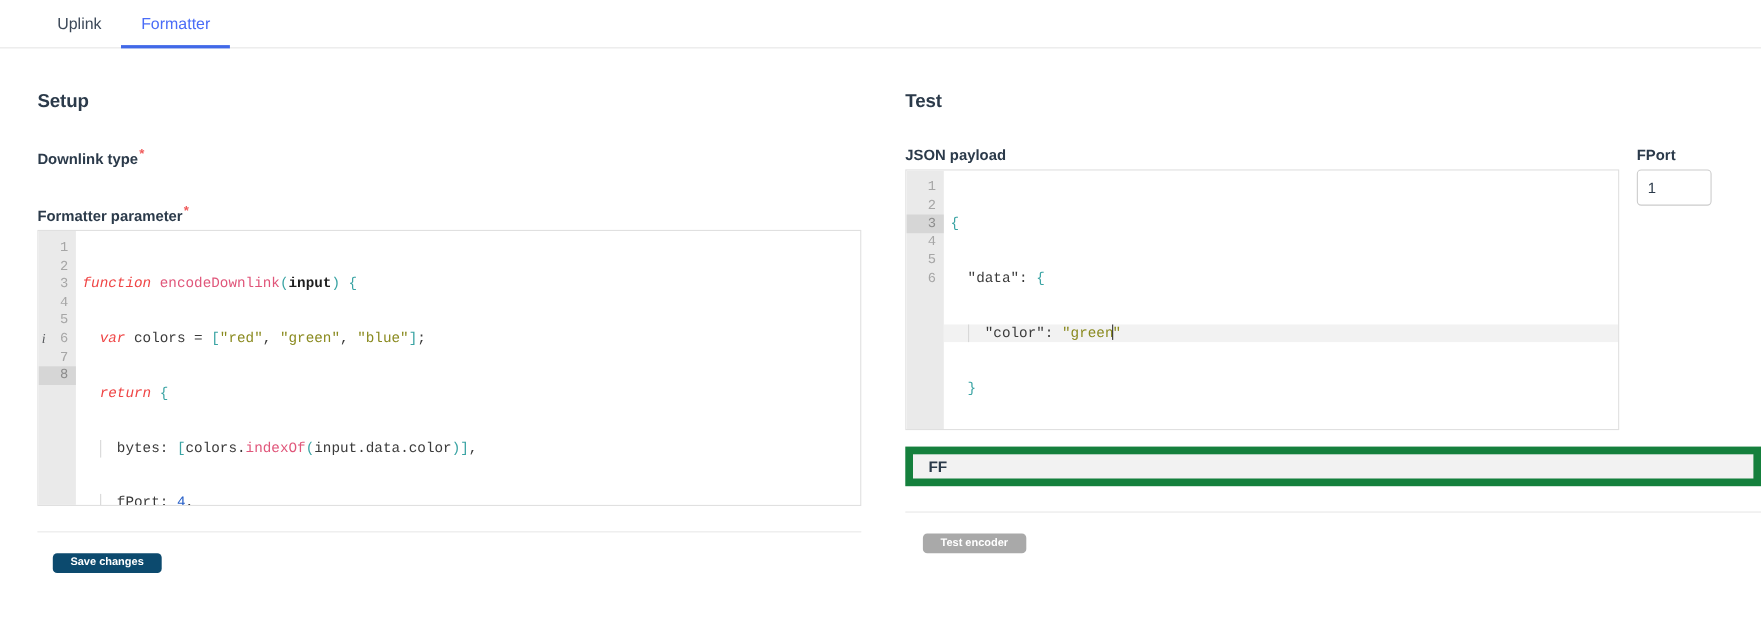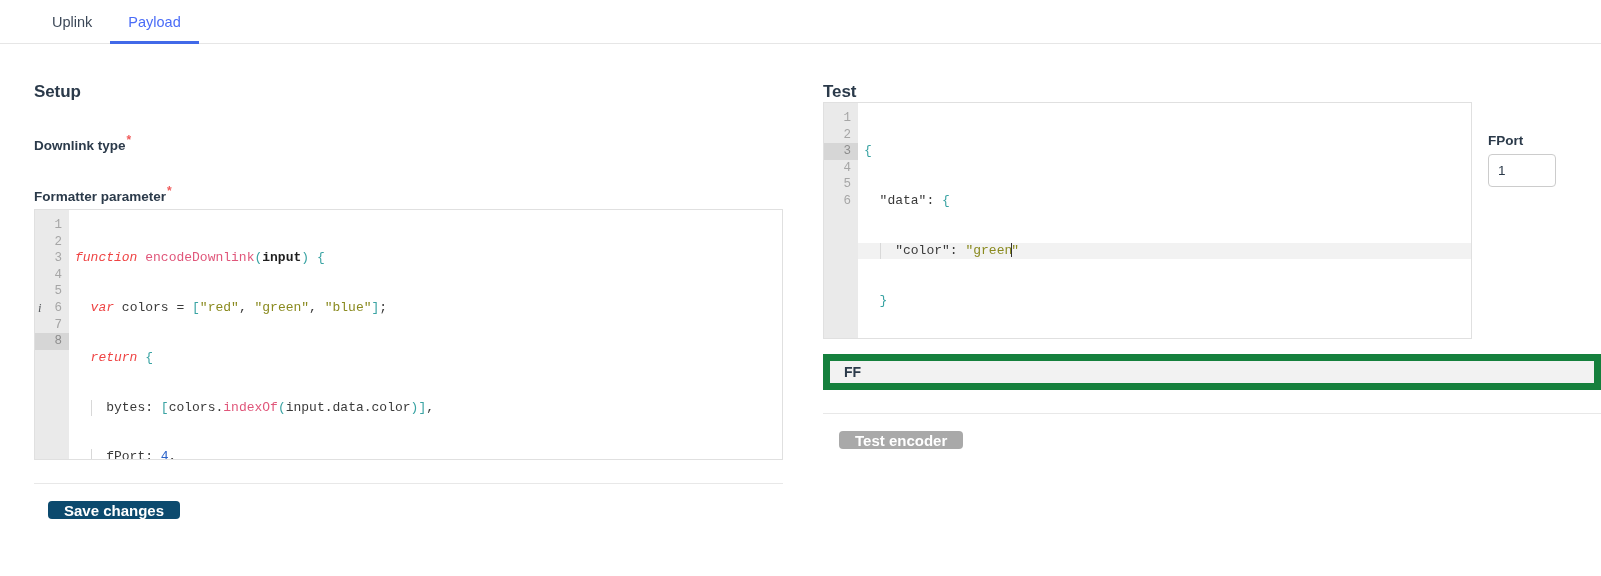--- a/index.html
+++ b/index.html
@@ -217,37 +217,37 @@
     padding-top: 17px;
     height: 68px;
   }
   .btn-row-left  { width: 749px; }
   .btn-row-right { }
   .btn {
     border: none;
     border-radius: 4px;
     height: 18px;
     padding: 0 16px;
-    font-size: 15px;
+    font-size: 10px;
     font-weight: bold;
     color: #fff;
     font-family: "Liberation Sans", sans-serif;
     cursor: pointer;
     margin-left: 14px;
   }
   .btn-primary  { background: #0c4a6e; }
   .btn-disabled { background: #a9a9a9; cursor: default; margin-left: 16px; }
 </style>
 </head>
 <body>
 
 <div class="tabbar">
   <div class="tabbar-rule"></div>
   <div class="tab">Uplink</div>
-  <div class="tab active">Payload</div>
+  <div class="tab active">Formatter</div>
 </div>
 
 <div class="columns">
 
   <div class="col-left">
 
     <div class="section-title">Setup</div>
 
     <label class="field-label">
       <span>Downlink type</span><span class="req">*</span>
@@ -285,20 +285,21 @@
       <button class="btn btn-primary">Save changes</button>
     </div>
   </div>
 
   <div class="col-right">
 
     <div class="section-title">Test</div>
 
     <div class="json-row">
       <div>
+        <label class="field-label">JSON payload</label>
         <div class="editor editor-json">
           <div class="gutter gutter-json">
             <div class="gln">1</div>
             <div class="gln">2</div>
             <div class="gln cur">3</div>
             <div class="gln">4</div>
             <div class="gln">5</div>
             <div class="gln">6</div>
           </div>
           <div class="code">

